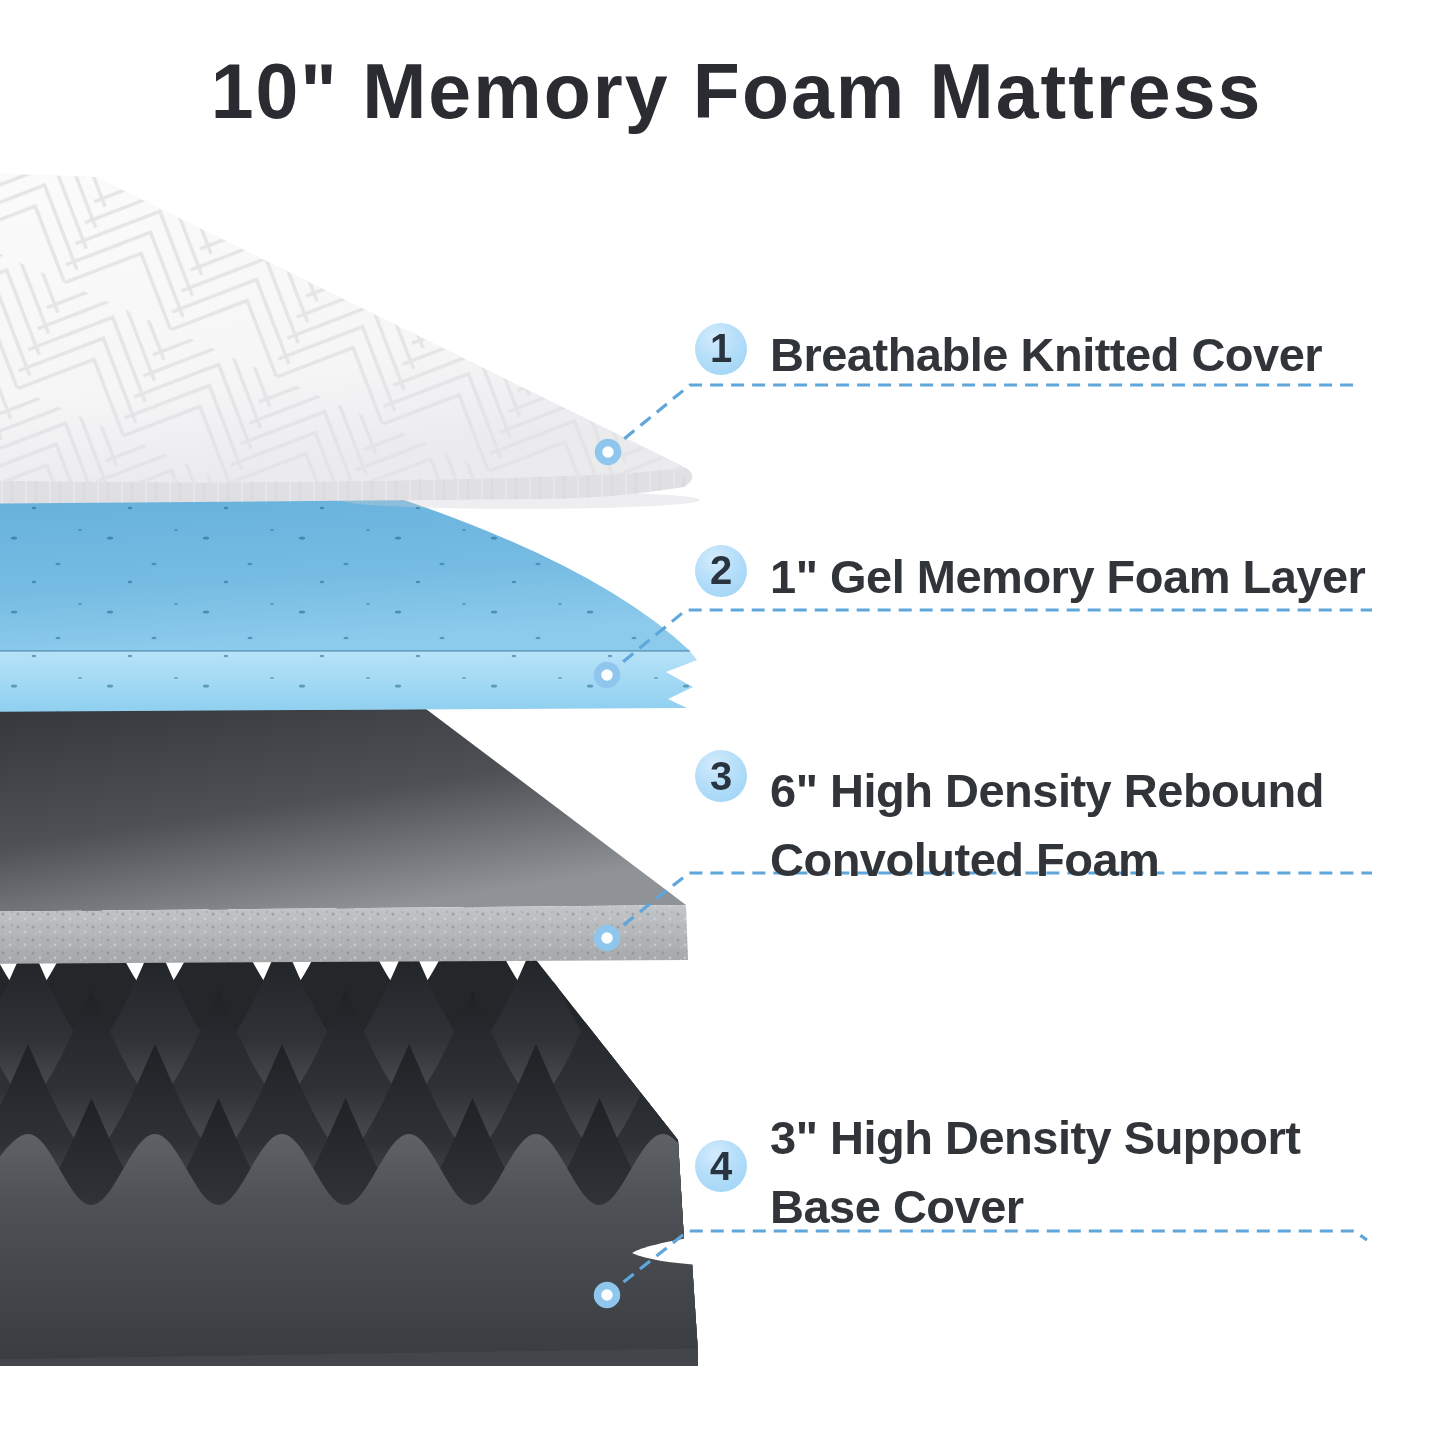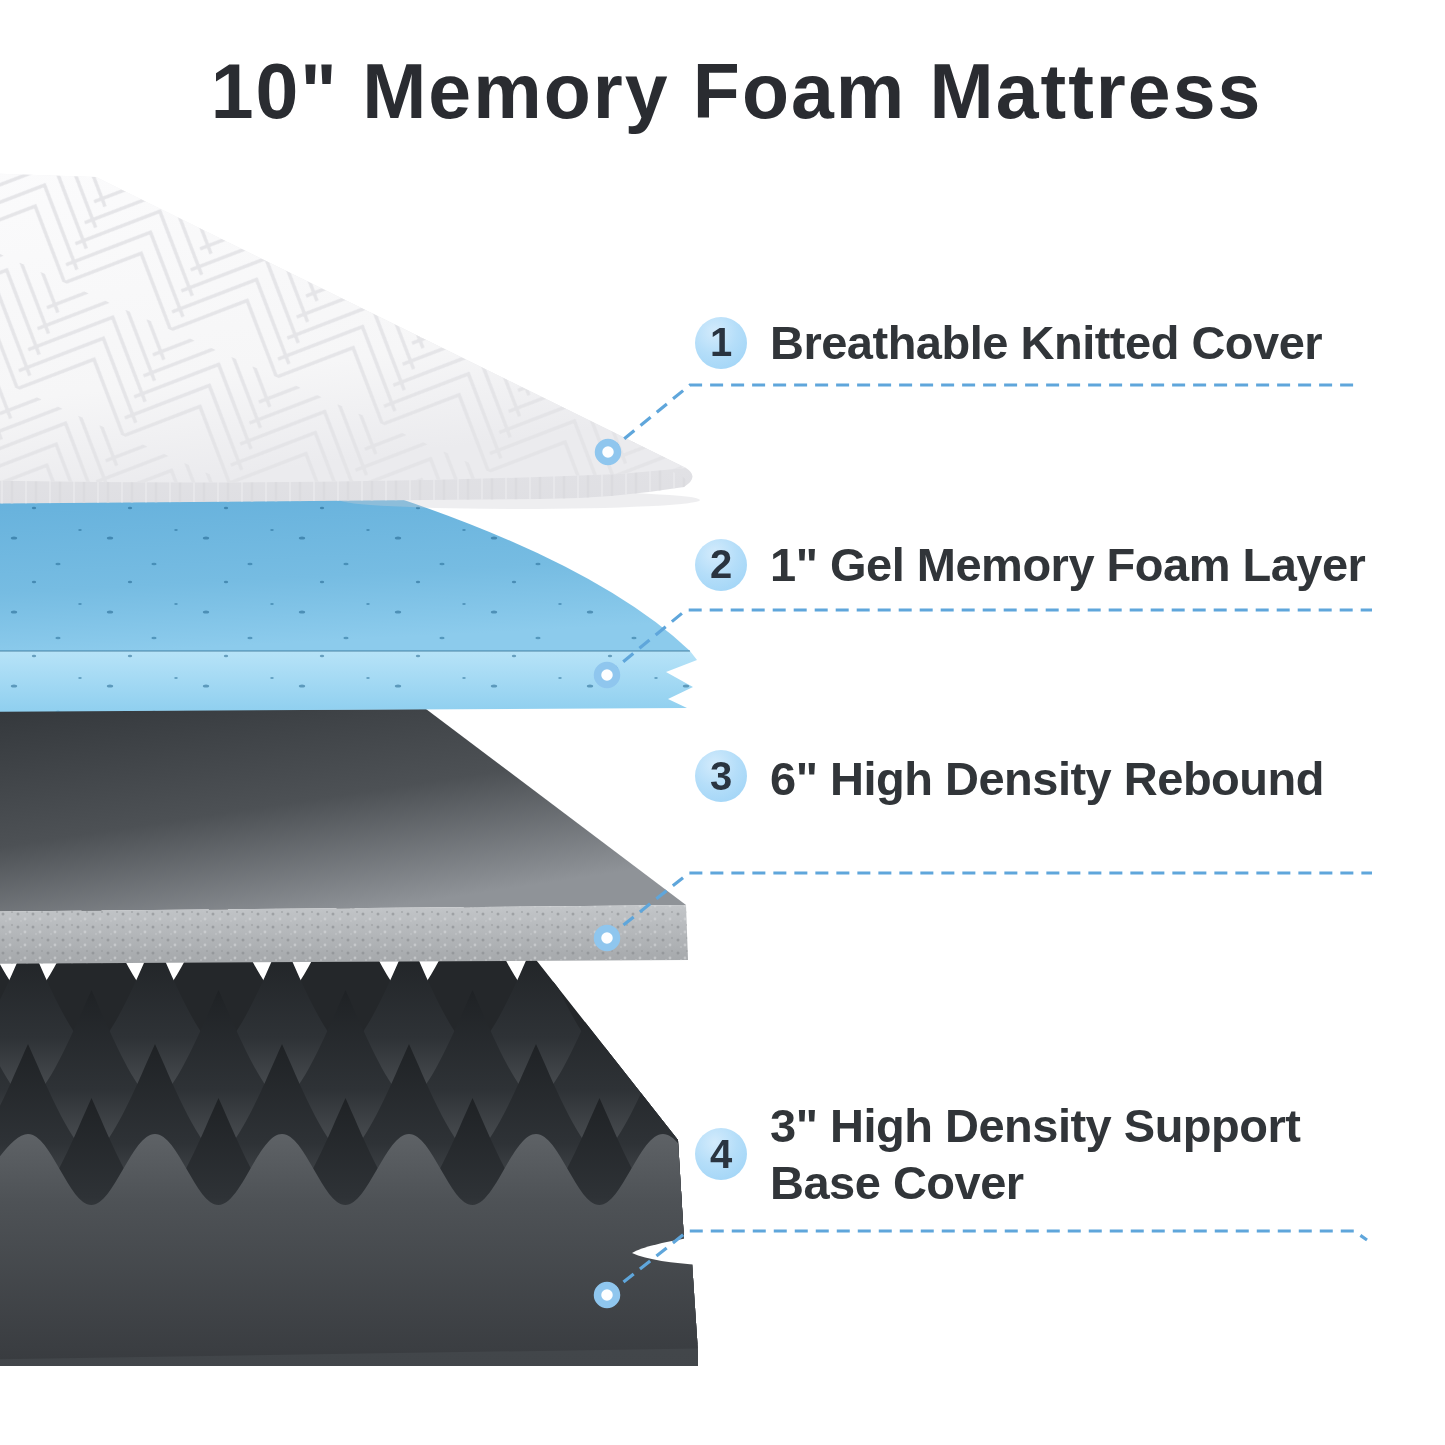--- a/index.html
+++ b/index.html
@@ -9,21 +9,21 @@
   .page-title{position:absolute;left:0;top:47px;width:1445px;text-align:center;
               font-size:77px;font-weight:bold;letter-spacing:2px;color:#2a2c31;
               transform:translateX(14px);white-space:nowrap;}
   .callout{position:absolute;display:flex;gap:23px;}
   .callout .badge{width:52px;height:52px;border-radius:50%;flex:0 0 52px;
       background:radial-gradient(circle at 38% 28%,#d3ebfc 0%,#b5def9 45%,#9bd2f6 100%);
       display:flex;align-items:center;justify-content:center;
       font-size:40px;font-weight:bold;color:#2a3440;}
   .callout .lines{font-size:47px;line-height:57px;font-weight:600;color:#313539;
       letter-spacing:-0.5px;white-space:nowrap;}
-  .callout .lines span{display:block;}
+  .callout .lines span{display:block;margin-top:12px;}
   .co-1{left:695px;top:314px;align-items:center;}
   .co-2{left:695px;top:536px;align-items:center;}
   .co-3{left:695px;top:750px;align-items:flex-start;}
   .co-4{left:695px;top:1097px;align-items:center;}
 </style>
 </head>
 <body>
 
 <div class="stage">
 
@@ -174,20 +174,21 @@
     <div class="badge">2</div>
     <div class="lines">
       <span>1" Gel Memory Foam Layer</span>
     </div>
   </div>
 
   <div class="callout co-3">
     <div class="badge">3</div>
     <div class="lines">
       <span>6" High Density Rebound</span>
+      <span>Convoluted Foam</span>
     </div>
   </div>
 
   <div class="callout co-4">
     <div class="badge">4</div>
     <div class="lines">
       <span>3" High Density Support</span>
       <span>Base Cover</span>
     </div>
   </div>

